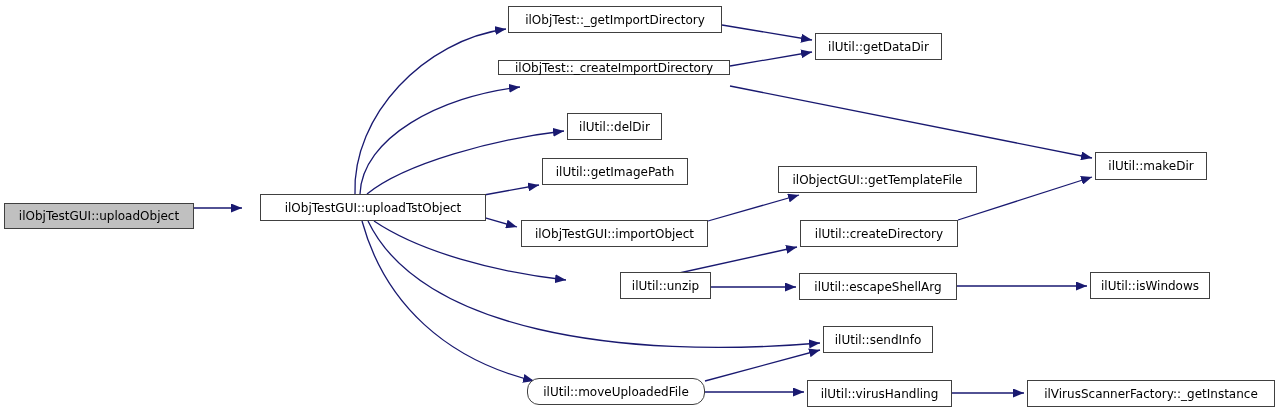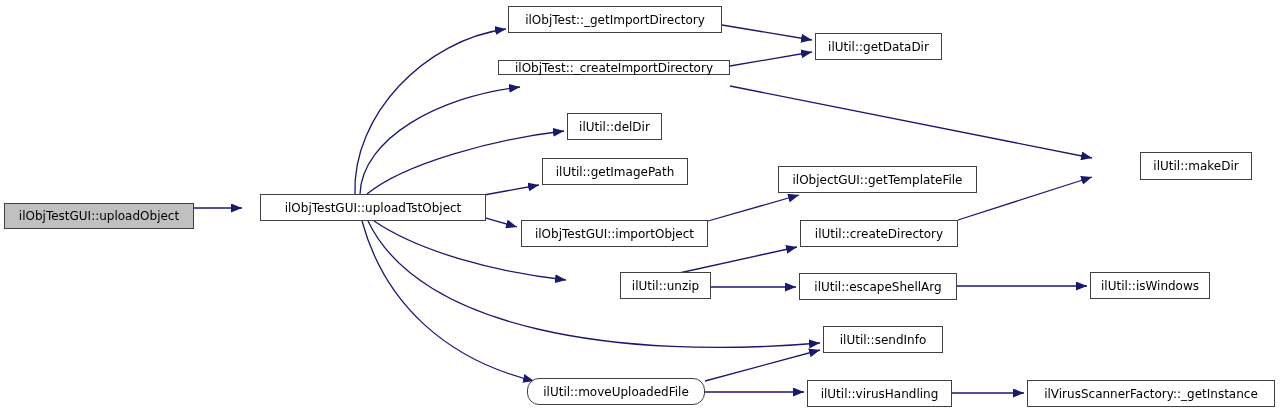--- a/index.html
+++ b/index.html
@@ -70,22 +70,22 @@
       <div class="node highlight" data-name="node-upload-object" style="left: 4px; top: 195px; width: 190px; height: 26px;">ilObjTestGUI::uploadObject</div>
       <div class="node" data-name="node-upload-tst-object" style="left: 260px; top: 194px; width: 226px; height: 27px;">ilObjTestGUI::uploadTstObject</div>
       <div class="node" data-name="node-get-import-directory" style="left: 508px; top: 6px; width: 214px; height: 27px;">ilObjTest::_getImportDirectory</div>
       <div class="node" data-name="node-create-import-directory" style="left: 498px; top: 60px; width: 232px; height: 15px;">ilObjTest::_createImportDirectory</div>
       <div class="node" data-name="node-get-data-dir" style="left: 815px; top: 33px; width: 127px; height: 27px;">ilUtil::getDataDir</div>
       <div class="node" data-name="node-del-dir" style="left: 567px; top: 113px; width: 95px; height: 27px;">ilUtil::delDir</div>
       <div class="node" data-name="node-get-image-path" style="left: 542px; top: 158px; width: 146px; height: 27px;">ilUtil::getImagePath</div>
       <div class="node" data-name="node-import-object" style="left: 521px; top: 220px; width: 187px; height: 27px;">ilObjTestGUI::importObject</div>
       <div class="node" data-name="node-get-template-file" style="left: 778px; top: 166px; width: 199px; height: 27px;">ilObjectGUI::getTemplateFile</div>
       <div class="node" data-name="node-create-directory" style="left: 800px; top: 220px; width: 158px; height: 27px;">ilUtil::createDirectory</div>
-      <div class="node" data-name="node-make-dir" style="left: 1095px; top: 152px; width: 112px; height: 28px; margin-left: 45px;">ilUtil::makeDir</div>
+      <div class="node" data-name="node-make-dir" style="left: 1095px; top: 152px; width: 112px; height: 28px;">ilUtil::makeDir</div>
       <div class="node" data-name="node-unzip" style="left: 596px; top: 272px; width: 91px; height: 27px; margin-left: 24px;">ilUtil::unzip</div>
       <div class="node" data-name="node-escape-shell-arg" style="left: 799px; top: 273px; width: 158px; height: 27px;">ilUtil::escapeShellArg</div>
       <div class="node" data-name="node-is-windows" style="left: 1090px; top: 272px; width: 120px; height: 27px;">ilUtil::isWindows</div>
-      <div class="node" data-name="node-send-info" style="left: 823px; top: 326px; width: 120px; height: 27px;">ilUtil::sendInfo</div>
+      <div class="node" data-name="node-send-info" style="left: 823px; top: 326px; width: 110px; height: 27px;">ilUtil::sendInfo</div>
       <div class="node" data-name="node-move-uploaded-file" style="left: 527px; top: 378px; width: 178px; height: 27px; border-radius: 12px;">ilUtil::moveUploadedFile</div>
       <div class="node" data-name="node-virus-handling" style="left: 807px; top: 380px; width: 145px; height: 27px;">ilUtil::virusHandling</div>
       <div class="node" data-name="node-get-instance" style="left: 1027px; top: 380px; width: 248px; height: 27px;">ilVirusScannerFactory::_getInstance</div>
     </div>
 </div>
 
 </body></html>

